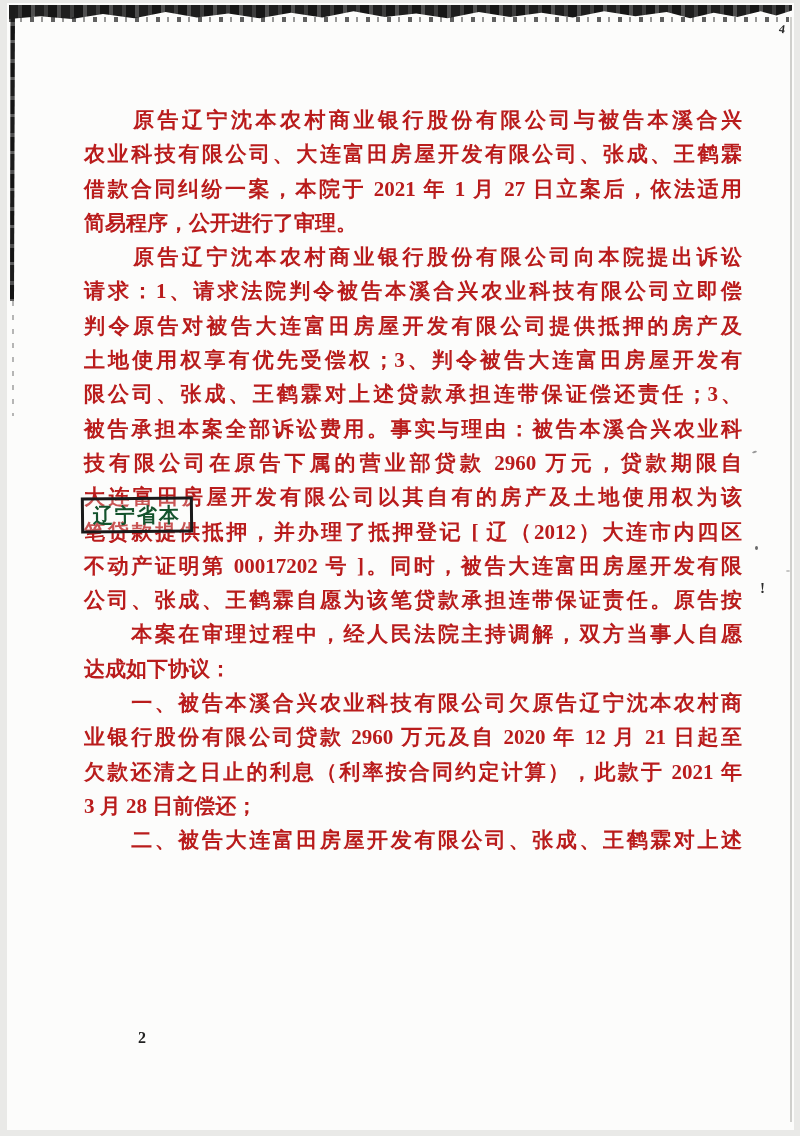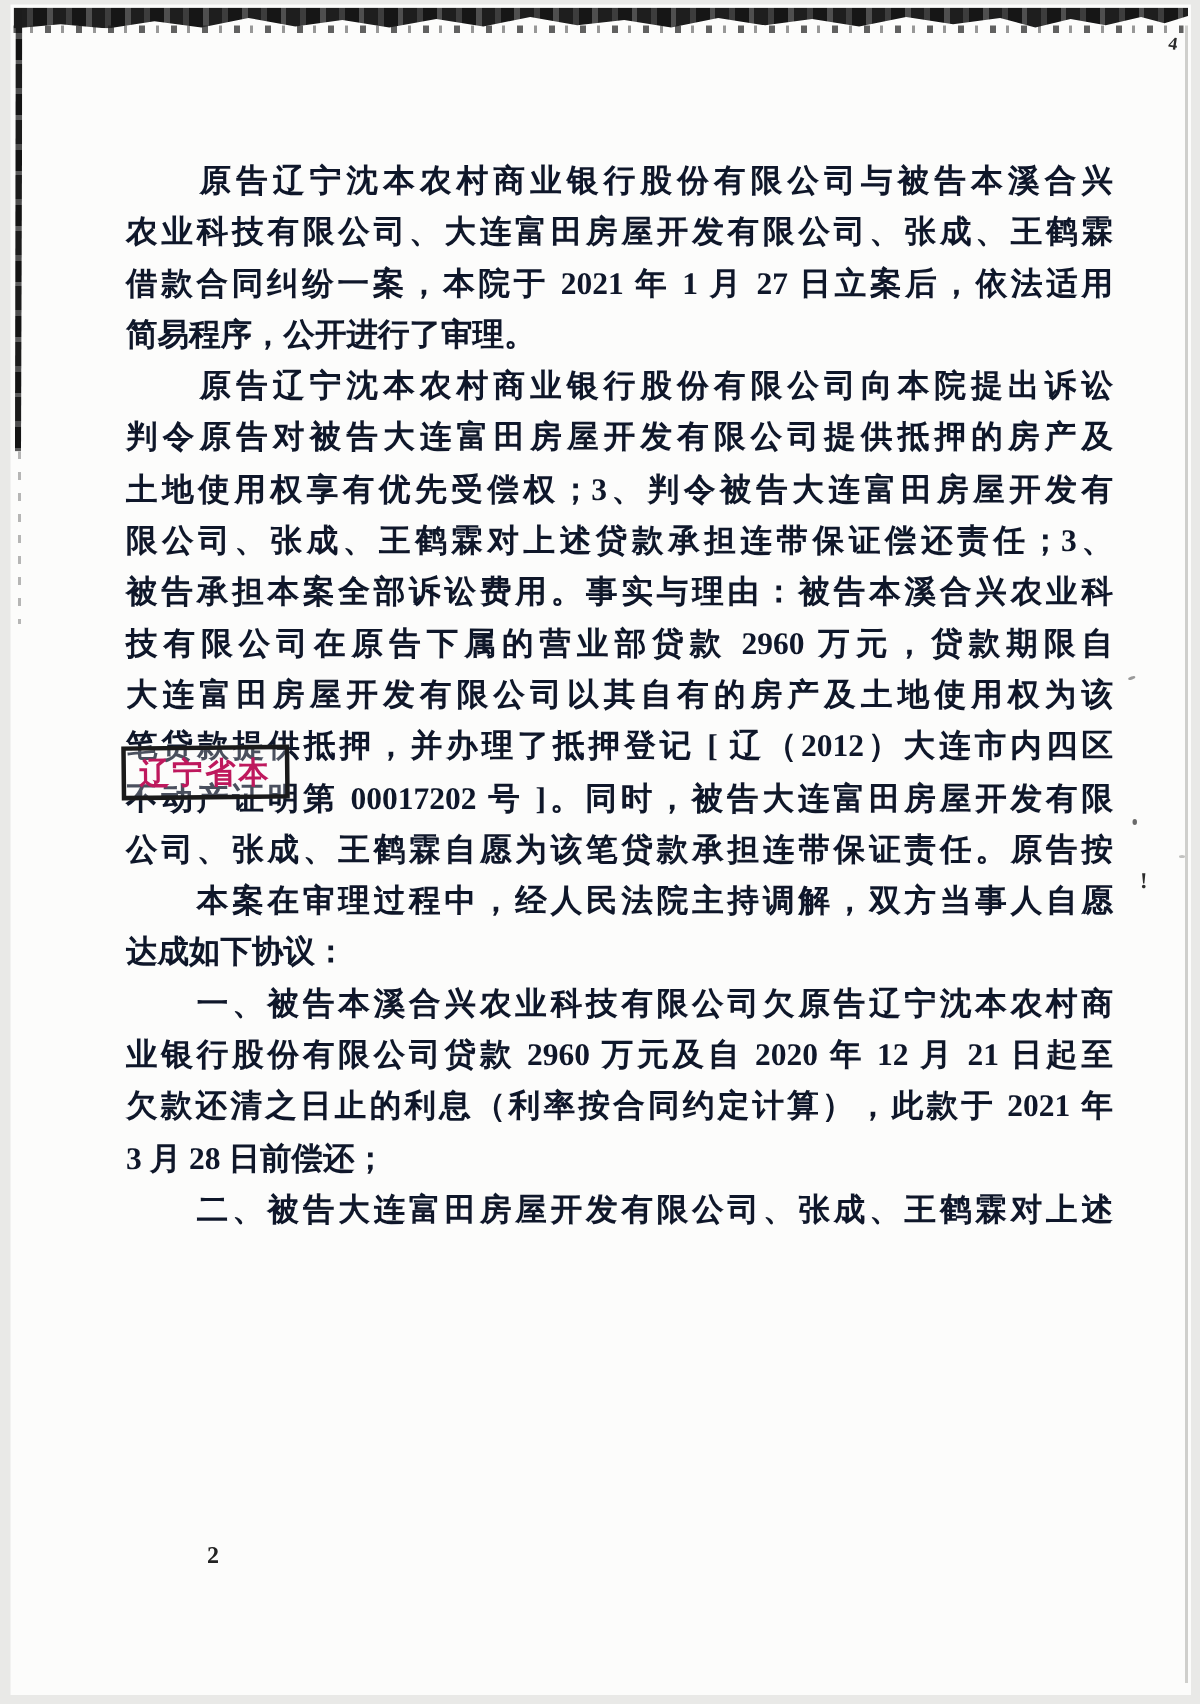--- a/index.html
+++ b/index.html
@@ -64,21 +64,21 @@
   .speck { position: absolute; border-radius: 50%; }
   .speck-a { left: 748px; top: 543px; width: 3px; height: 4px; background: #6a6a6a; }
   .speck-b { left: 745px; top: 448px; width: 5px; height: 2px; background: #9a9a9a; transform: rotate(-20deg); }
   .speck-c { left: 779px; top: 567px; width: 4px; height: 2px; background: #c2c2c0; }
   .speck-d { left: 410px; top: 281px; width: 3px; height: 3px; background: #bdbdbb; }
   
   .doc-text {
     position: absolute;
     left: 77px; top: 100px;
     width: 658px;
-    color: #0f172a;
+    color: #b91c1c;
     font-size: 21px;
     font-weight: 600;
     line-height: 34.3px;
   }
   .line {
     text-align: justify;
     text-align-last: justify;
     white-space: nowrap;
     height: 34.3px;
   }
@@ -88,21 +88,21 @@
     position: absolute;
     left: 74px; top: 494px;
     width: 106px; height: 30px;
     border: 3px solid #1a1a1a;
     display: flex; align-items: center; justify-content: center;
     overflow: hidden;
     transform: rotate(-0.6deg);
     background: rgba(252,252,251,0.25);
   }
   .stamp span {
-    font-size: 20px; font-weight: bold; color: #be185d;
+    font-size: 20px; font-weight: bold; color: #14532d;
     letter-spacing: 2px; white-space: nowrap;
   }
   .page-number {
     position: absolute;
     left: 131px; top: 1026px;
     font-size: 16px; font-weight: 600; color: #222;
   }
 </style>
 </head>
 <body>
@@ -123,20 +123,21 @@
 
   <div class="doc-text">
       <div>
         <div class="line">　　原告辽宁沈本农村商业银行股份有限公司与被告本溪合兴</div>
         <div class="line">农业科技有限公司、大连富田房屋开发有限公司、张成、王鹤霖</div>
         <div class="line">借款合同纠纷一案，本院于 2021 年 1 月 27 日立案后，依法适用</div>
         <div class="line short">简易程序，公开进行了审理。</div>
       </div>
       <div>
         <div class="line">　　原告辽宁沈本农村商业银行股份有限公司向本院提出诉讼</div>
+        <div class="line">请求：1、请求法院判令被告本溪合兴农业科技有限公司立即偿</div>
         <div class="line">判令原告对被告大连富田房屋开发有限公司提供抵押的房产及</div>
         <div class="line">土地使用权享有优先受偿权；3、判令被告大连富田房屋开发有</div>
         <div class="line">限公司、张成、王鹤霖对上述贷款承担连带保证偿还责任；3、</div>
         <div class="line">被告承担本案全部诉讼费用。事实与理由：被告本溪合兴农业科</div>
         <div class="line">技有限公司在原告下属的营业部贷款 2960 万元，贷款期限自</div>
         <div class="line">大连富田房屋开发有限公司以其自有的房产及土地使用权为该</div>
         <div class="line">笔贷款提供抵押，并办理了抵押登记 [ 辽（2012）大连市内四区</div>
         <div class="line">不动产证明第 00017202 号 ]。同时，被告大连富田房屋开发有限</div>
         <div class="line">公司、张成、王鹤霖自愿为该笔贷款承担连带保证责任。原告按</div>
       </div>

